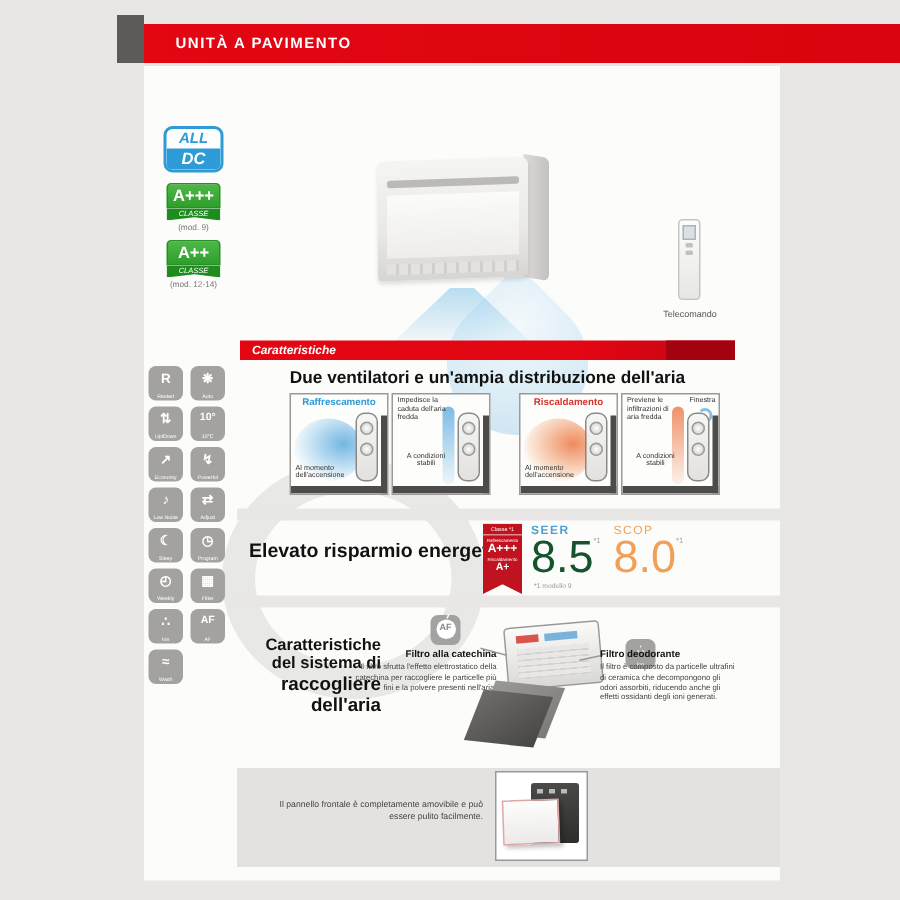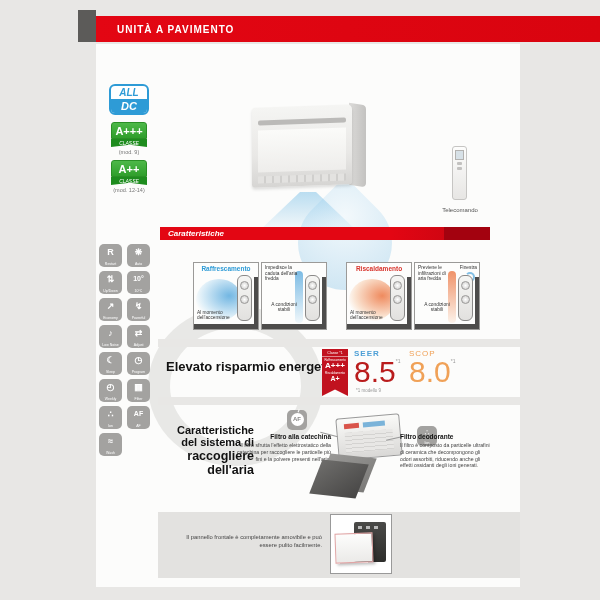--- a/index.html
+++ b/index.html
@@ -81,21 +81,21 @@
   .energy-title { left:166px; top:359px; font-size:13px; font-weight:bold; color:#111; }
   .ribbon { left:322px; top:349px; width:26px; height:47px; background:#c1121f; color:#fff; text-align:center;
             clip-path:polygon(0 0,100% 0,100% 100%,50% 86%,0 100%); }
   .rb-h { font-size:3.6px; padding-top:2px; border-bottom:1px solid rgba(255,255,255,.5); padding-bottom:1px; }
   .rb-s { font-size:3px; margin-top:1px; }
   .rb-g1 { font-size:8px; font-weight:bold; line-height:1.05; }
   .rb-g2 { font-size:7px; font-weight:bold; line-height:1.05; }
   .seer { left:354px; top:349px; }  .scop { left:409px; top:349px; }
   .metric-label-b { font-size:8px; font-weight:bold; color:#4d9fd6; letter-spacing:1px; }
   .metric-label-o { font-size:8px; font-weight:normal; color:#f0a157; letter-spacing:1px; }
-  .metric-value-b { font-size:30px; color:#b91c1c; line-height:.95; }
+  .metric-value-b { font-size:30px; color:#14532d; line-height:.95; }
   .metric-value-o { font-size:30px; color:#f0a157; line-height:.95; }
   .metric-note { font-size:5px; color:#999; vertical-align:top; }
   .energy-footnote { left:356px; top:388px; font-size:4.5px; color:#999; }
 
   
   .filt-title { left:162px; top:424px; width:92px; text-align:right; font-weight:bold; color:#111; line-height:1.12; }
   .ft-s { font-size:11px; } .ft-l { font-size:12.5px; }
   .sq-icon { width:20px; height:20px; background:#a3a2a0; border-radius:5px; position:relative; color:#fff; }
   .af-circle { position:absolute; top:3px; left:3.5px; width:13px; height:13px; background:#fff; border-radius:50%; text-align:center; font-size:6px; font-weight:bold; color:#8a8988; line-height:13px; }
   .af-stem { position:absolute; top:0px; left:11px; width:4px; height:3px; border-left:1px solid #fff; transform:rotate(25deg); }
@@ -230,20 +230,21 @@
     <div class="remote-btn"></div>
     <div class="remote-btn"></div>
   </div>
   <div class="abs remote-caption">Telecomando</div>
 
   <div class="abs banner">
     <div class="banner-end"></div>
     <div class="banner-label">Caratteristiche</div>
   </div>
 
+  <div class="abs fans-title">Due ventilatori e un'ampia distribuzione dell'aria</div>
 
   <div class="abs panel" style="left:193px; top:262px;">
     <div class="blob-cool"></div>
     <div class="cross-unit">
         <div class="fan"></div>
         <div class="fan"></div>
       </div>
     <div class="floor"></div>
       <div class="wallR"></div>
     <div class="p-title-cool">Raffrescamento</div>

